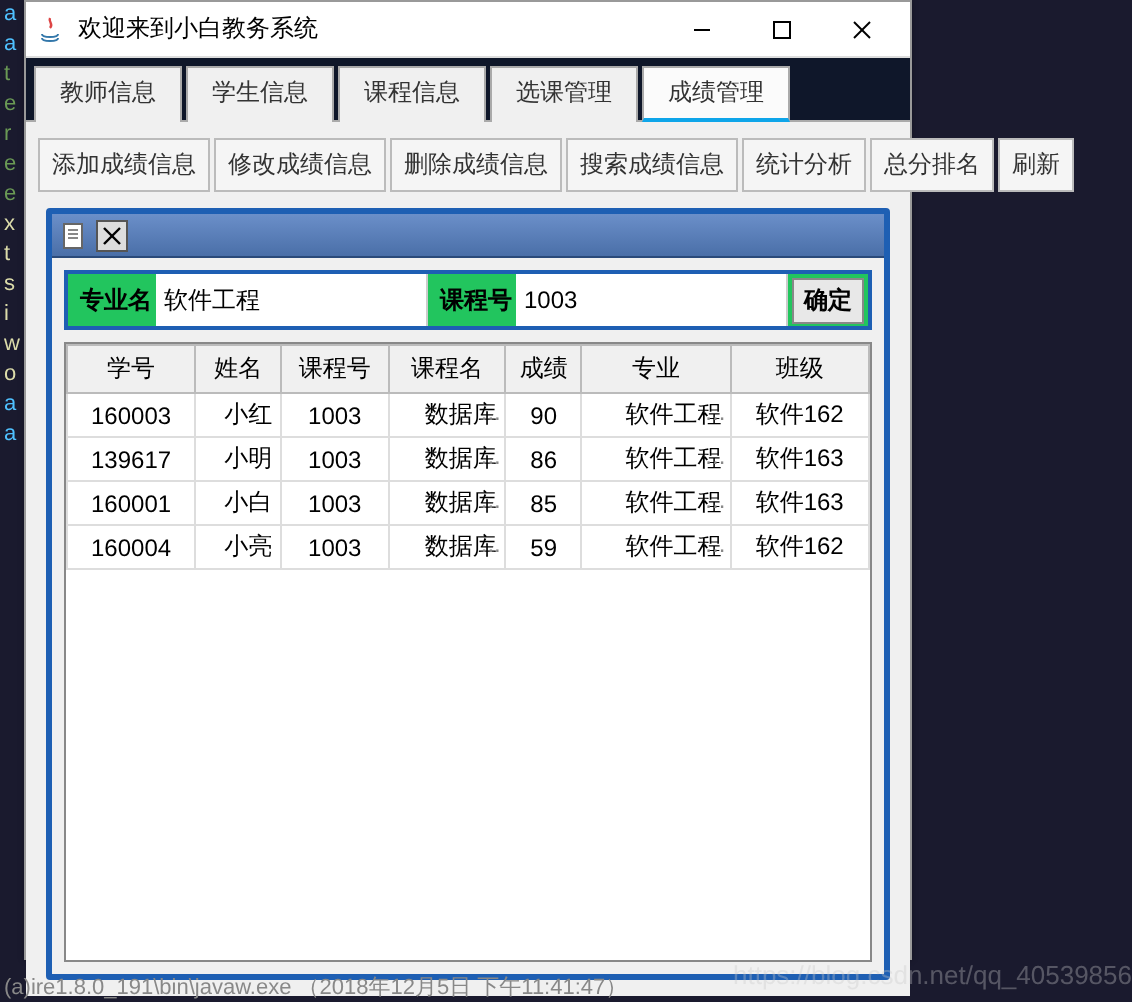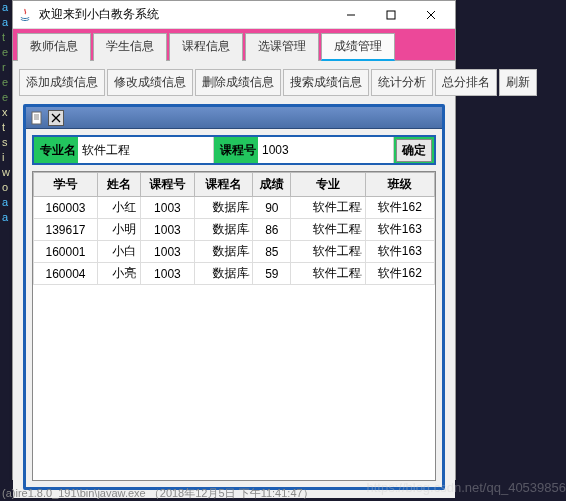--- a/index.html
+++ b/index.html
@@ -9,40 +9,40 @@
 .left-strip .y { color: #dcdcaa; }
 .left-strip .b { color: #4fc1ff; }
 .left-strip .g { color: #6a9955; }
 .window { position: absolute; left: 12px; top: 0; width: 444px; height: 480px; background: #f0f0f0; border: 1px solid #999; box-shadow: 0 0 3px rgba(0,0,0,0.3); }
 .titlebar { height: 28px; background: #fff; display: flex; align-items: center; padding: 0 4px; border-bottom: 1px solid #ddd; }
 .app-icon { width: 16px; height: 16px; margin-right: 6px; }
 .app-icon svg { width: 16px; height: 16px; }
 .title-text { flex: 1; font-size: 12px; }
 .win-btn { width: 40px; height: 26px; display: flex; align-items: center; justify-content: center; color: #333; }
 .win-btn svg { width: 10px; height: 10px; }
-.tabs1 { display: flex; padding: 4px 4px 0 4px; background: #ec4899; }
+.tabs1 { display: flex; padding: 4px 4px 0 4px; background: #0f172a; }
 .tab { padding: 4px 12px; border: 1px solid #aaa; border-bottom: none; background: #f0f0f0; margin-right: 2px; color: #333; cursor: pointer; }
 .tab.active { background: #fbfbfb; border-bottom: 2px solid #0ea5e9; position: relative; z-index: 2; }
 .tabpanel { border-top: 1px solid #aaa; margin-top: -1px; padding: 4px; background: #f0f0f0; }
 .toolbar { display: flex; gap: 2px; padding: 4px 2px; }
 .tool-btn { padding: 4px 6px; border: 1px solid #bbb; background: #f5f5f5; color: #333; cursor: pointer; white-space: nowrap; font-size: 12px; }
 .inner-frame { margin: 4px 6px; border: 3px solid #1e5fb3; border-radius: 2px; background: #f0f0f0; }
 .inner-title { height: 22px; background: linear-gradient(#6b8fc9, #4a6fa8); display: flex; align-items: center; padding: 0 4px; color: #000; border-bottom: 1px solid #2a4a7a; }
 .doc-icon { width: 14px; height: 14px; margin-right: 4px; display: inline-flex; }
 .doc-icon svg { width: 14px; height: 14px; }
 .inner-title-text { flex: 1; font-weight: bold; }
 .close-inner { width: 16px; height: 16px; border: 1px solid #555; background: #ddd; display: flex; align-items: center; justify-content: center; cursor: pointer; }
 .close-inner svg { width: 10px; height: 10px; }
 .filter-row { height: 30px; border: 2px solid #1e5fb3; margin: 6px; display: flex; align-items: center; background: #22c55e; }
 .lbl { padding: 0 2px 0 6px; color: #000; font-weight: bold; }
 .val { flex: 1; padding: 0 4px; background: #fff; height: 100%; display: flex; align-items: center; border-right: 1px solid #ccc; }
 .confirm-btn { padding: 2px 5px; margin: 0 2px; border: 1px solid #888; background: #e8e8e8; cursor: pointer; font-weight: bold; }
 .table-wrap { margin: 6px; border: 1px solid #888; background: #fff; height: 310px; overflow: auto; }
 table { width: 100%; border-collapse: collapse; }
-th { background: #f0f0f0; border: 1px solid #bbb; padding: 3px 2px; font-weight: bold; position: relative; }
+th { background: #f0f0f0; border: 1px solid #bbb; padding: 3px 2px; font-weight: normal; position: relative; }
 td { border: 1px solid #ddd; padding: 2px 4px; text-align: center; height: 17px; }
 td.left { text-align: right; }
 .ellip { position: relative; }
 .ellip::after { content: "..."; position: absolute; right: 2px; color: #888; }
 .watermark { position: absolute; bottom: 6px; right: 0; color: rgba(200,200,200,0.35); font-size: 13px; font-family: Arial; }
 .footer-text { position: absolute; bottom: 0; left: 2px; color: #888; font-size: 11px; }
 </style>
 </head>
 <body>
 

